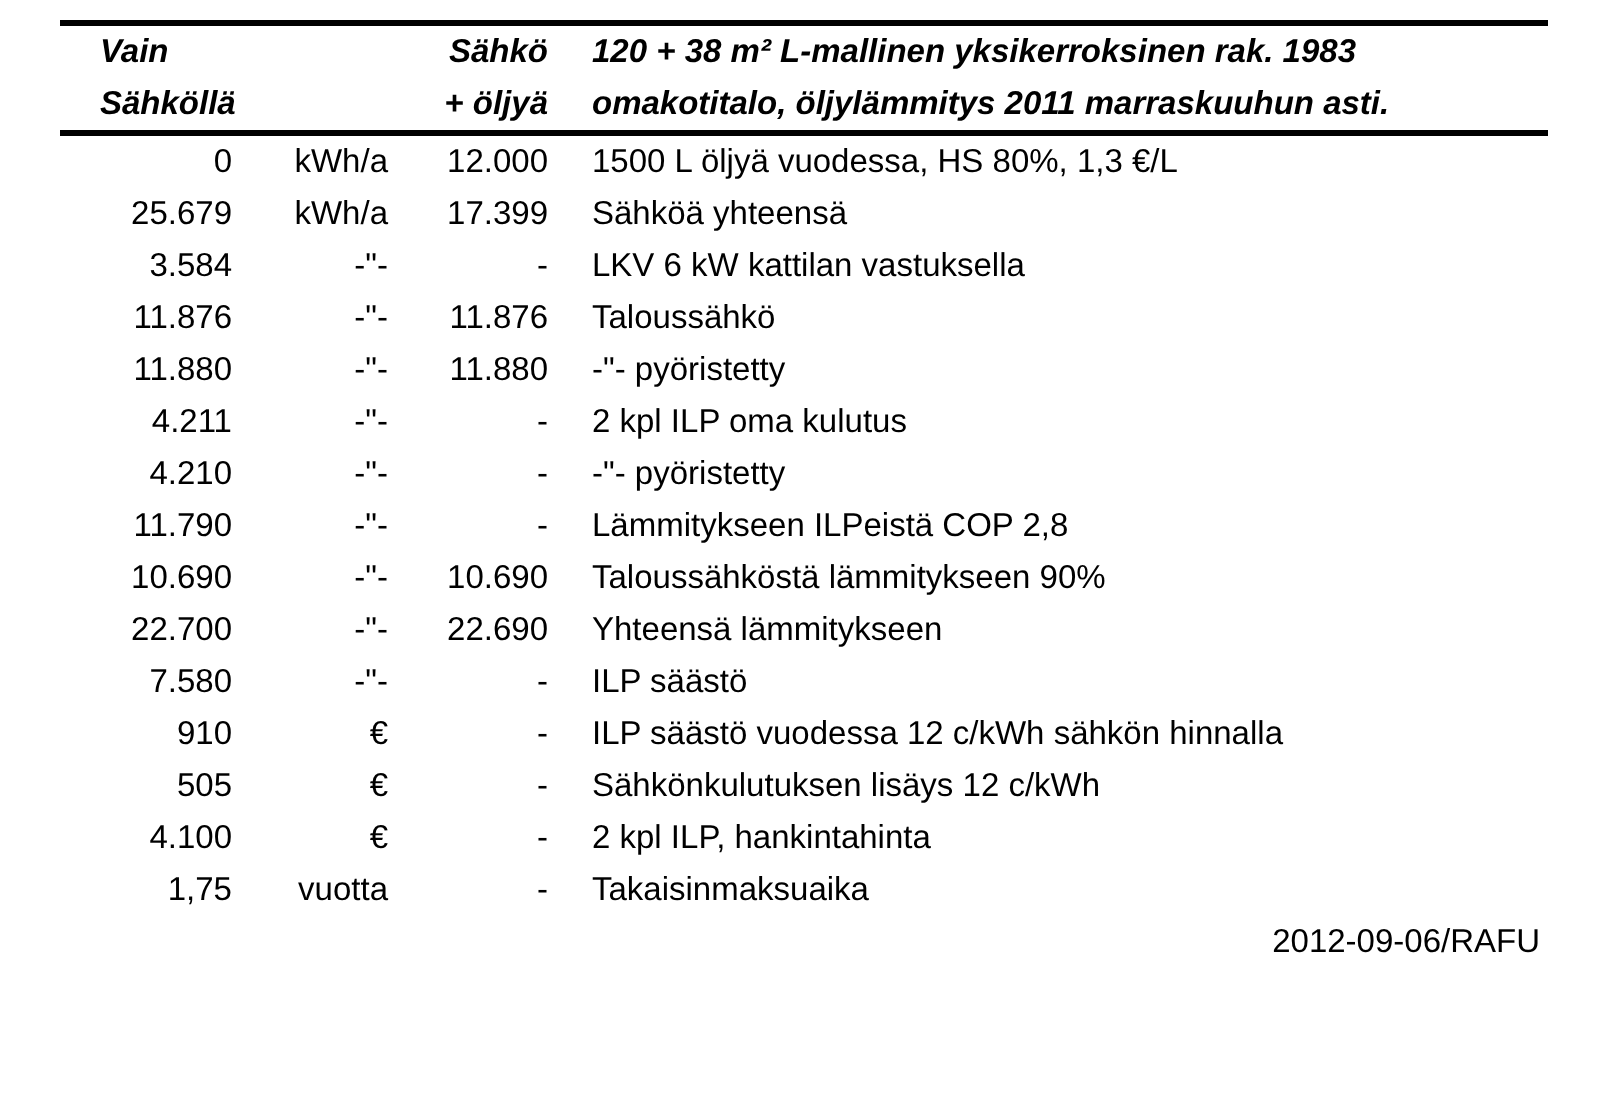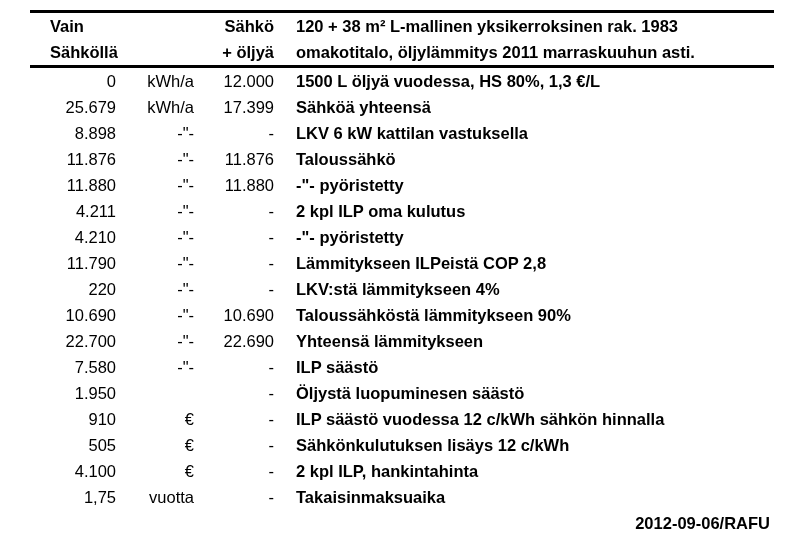--- a/index.html
+++ b/index.html
@@ -36,24 +36,25 @@
   }
   
   col.c-num   { width: 92px; }
   col.c-unit  { width: 72px; }
   col.c-oil   { width: 92px; }
   col.c-desc  { width: 488px; }
 
   .num   { text-align: right; padding-right: 6px !important; }
   .unit  { text-align: right;  padding-left: 2px !important; }
   .oil   { text-align: right; padding-right: 12px !important; }
-  .desc  { text-align: left;  padding-left: 10px !important; font-weight: bold; }
+  .desc  { text-align: left;  padding-left: 10px !important; }
 
   tr.head td {
     font-weight: bold;
+    font-style: italic;
   }
   tr.head .num { text-align: left; padding-left: 20px !important; }
   tr.head .unit { text-align: left; }
   tr.head .oil { text-align: right; padding-right: 12px !important; }
 
   .rule-top {
     border-top: 3px solid #000;
   }
   .rule-mid {
     border-top: 3px solid #000;
@@ -98,21 +99,21 @@
         <td class="oil rule-mid">12.000</td>
         <td class="desc rule-mid">1500 L öljyä vuodessa, HS 80%, 1,3 €/L</td>
       </tr>
       <tr>
         <td class="num">25.679</td>
         <td class="unit">kWh/a</td>
         <td class="oil">17.399</td>
         <td class="desc">Sähköä yhteensä</td>
       </tr>
       <tr>
-        <td class="num">8.898</td>
+        <td class="num">3.584</td>
         <td class="unit">-"-</td>
         <td class="oil">-</td>
         <td class="desc">LKV 6 kW kattilan vastuksella</td>
       </tr>
       <tr>
         <td class="num">11.876</td>
         <td class="unit">-"-</td>
         <td class="oil">11.876</td>
         <td class="desc">Taloussähkö</td>
       </tr>
@@ -134,48 +135,36 @@
         <td class="oil">-</td>
         <td class="desc">-"- pyöristetty</td>
       </tr>
       <tr>
         <td class="num">11.790</td>
         <td class="unit">-"-</td>
         <td class="oil">-</td>
         <td class="desc">Lämmitykseen ILPeistä COP 2,8</td>
       </tr>
       <tr>
-        <td class="num">220</td>
-        <td class="unit">-"-</td>
-        <td class="oil">-</td>
-        <td class="desc">LKV:stä lämmitykseen 4%</td>
-      </tr>
-      <tr>
         <td class="num">10.690</td>
         <td class="unit">-"-</td>
         <td class="oil">10.690</td>
         <td class="desc">Taloussähköstä lämmitykseen 90%</td>
       </tr>
       <tr>
         <td class="num">22.700</td>
         <td class="unit">-"-</td>
         <td class="oil">22.690</td>
         <td class="desc">Yhteensä lämmitykseen</td>
       </tr>
       <tr>
         <td class="num">7.580</td>
         <td class="unit">-"-</td>
         <td class="oil">-</td>
         <td class="desc">ILP säästö</td>
-      </tr>
-      <tr>
-        <td class="num">1.950</td>
-        <td class="unit"></td>
-        <td class="oil">-</td>
-        <td class="desc">Öljystä luopuminesen säästö</td>
       </tr>
       <tr>
         <td class="num">910</td>
         <td class="unit">€</td>
         <td class="oil">-</td>
         <td class="desc">ILP säästö vuodessa 12 c/kWh sähkön hinnalla</td>
       </tr>
       <tr>
         <td class="num">505</td>
         <td class="unit">€</td>

